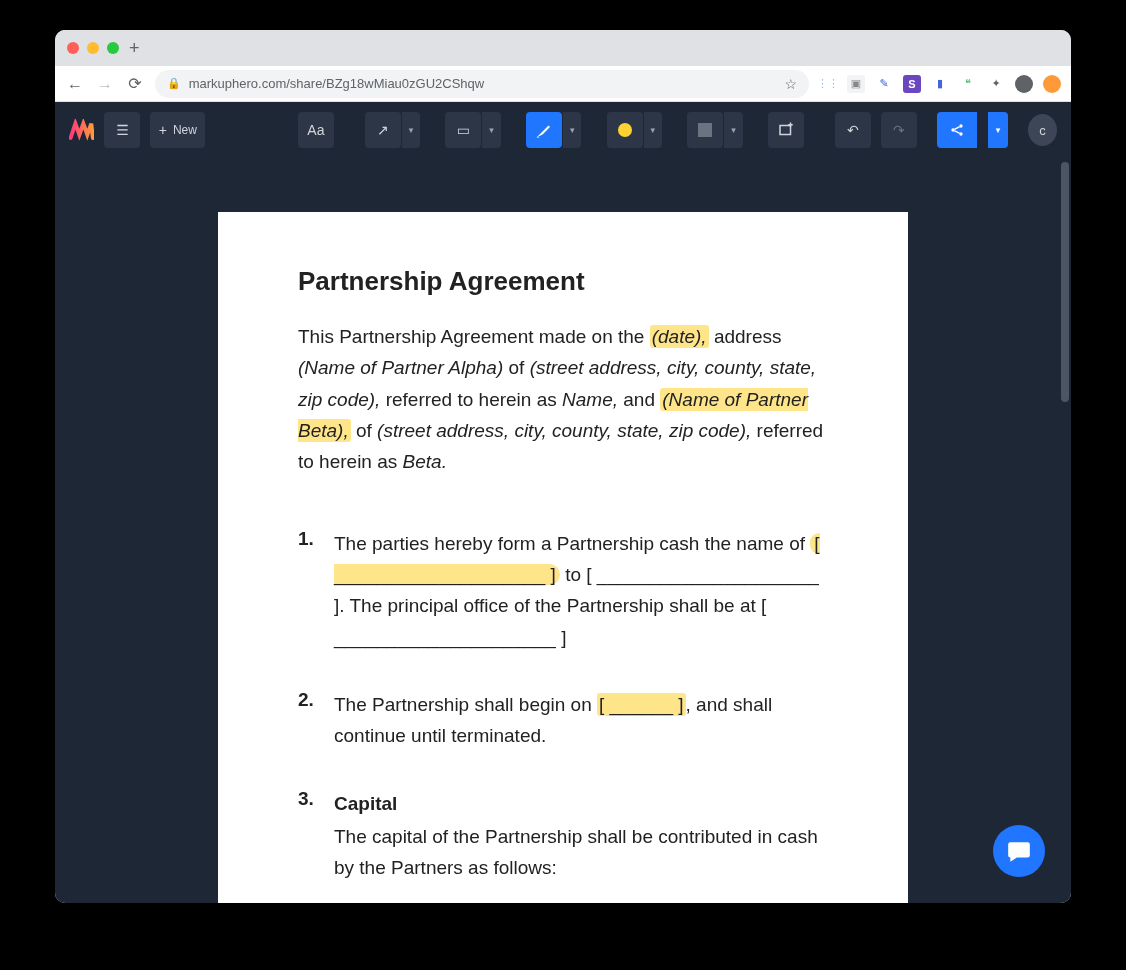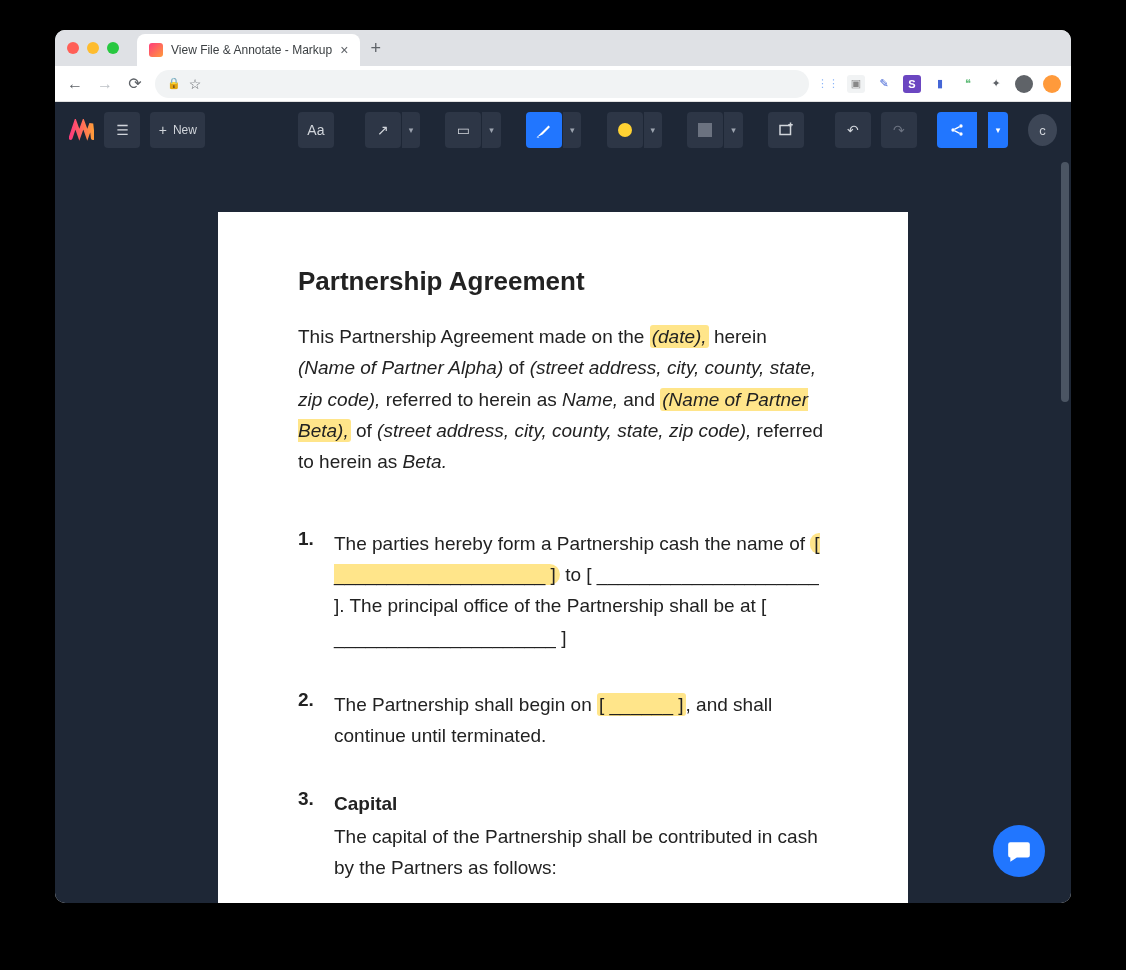--- a/index.html
+++ b/index.html
@@ -66,34 +66,30 @@
 <body>
 
 <div class="window">
 
   <div class="chrome-bar">
     <div class="traffic-lights">
       <div class="traffic-light tl-red"></div>
       <div class="traffic-light tl-yellow"></div>
       <div class="traffic-light tl-green"></div>
     </div>
-    <div class="tab">
-      <div class="tab-favicon"></div>
-      <div class="tab-title">View File &amp; Annotate - Markup</div>
-      <div class="tab-close">×</div>
-    </div>
     <div class="new-tab">+</div>
   </div>
 
   <div class="addr-bar">
     <div class="nav-arrow">←</div>
     <div class="nav-arrow disabled">→</div>
     <div class="nav-arrow">⟳</div>
     <div class="url-box">
       <span class="lock">🔒</span>
+      <span class="url-text">markuphero.com/share/BZg18wMiau0zGU2CShqw</span>
       <span class="star">☆</span>
     </div>
     <div class="ext-icons">
       <div class="ext" style="color:#8ab4f8">⋮⋮</div>
       <div class="ext" style="background:#f1f3f4;color:#888">▣</div>
       <div class="ext" style="color:#4566d6">✎</div>
       <div class="ext" style="background:#6b46c1;color:#fff;font-weight:bold">S</div>
       <div class="ext" style="color:#4566d6">▮</div>
       <div class="ext" style="color:#5bb974">❝</div>
       <div class="ext" style="color:#5f6368">✦</div>
@@ -178,21 +174,21 @@
       <span>c</span>
     </div>
   </div>
 
   <div class="canvas">
     <div class="doc">
       <h1>Partnership Agreement</h1>
       <p class="intro">
         <span>This Partnership Agreement made on the</span>
         <span class="hl"><span class="italic">(date),</span></span>
-        <span> herein </span><span class="italic">(Name of Partner Alpha)</span><span> of </span><span class="italic">(street address, city, county, state, zip code),</span><span> referred to herein as </span><span class="italic">Name,</span><span> and </span>
+        <span> address </span><span class="italic">(Name of Partner Alpha)</span><span> of </span><span class="italic">(street address, city, county, state, zip code),</span><span> referred to herein as </span><span class="italic">Name,</span><span> and </span>
         <span class="hl"><span class="italic">(Name of Partner Beta),</span></span><span> of </span><span class="italic">(street address, city, county, state, zip code),</span><span> referred to herein as </span><span class="italic">Beta.</span>
       </p>
 
       <div class="sections">
         <div class="sec">
           <div class="sec-num">1.</div>
           <div class="sec-body">
             <span>The parties hereby form a Partnership cash the name of</span>
             <span class="hl-block"><span>[ ____________________ ]</span></span><span> to [ _____________________ ]. The principal office of the Partnership shall be at [ _____________________ ]</span>
           </div>

